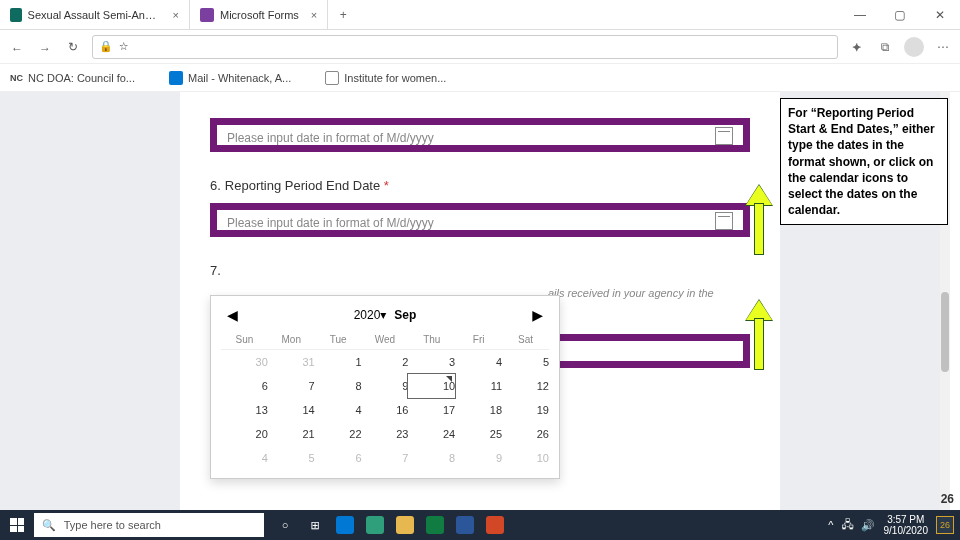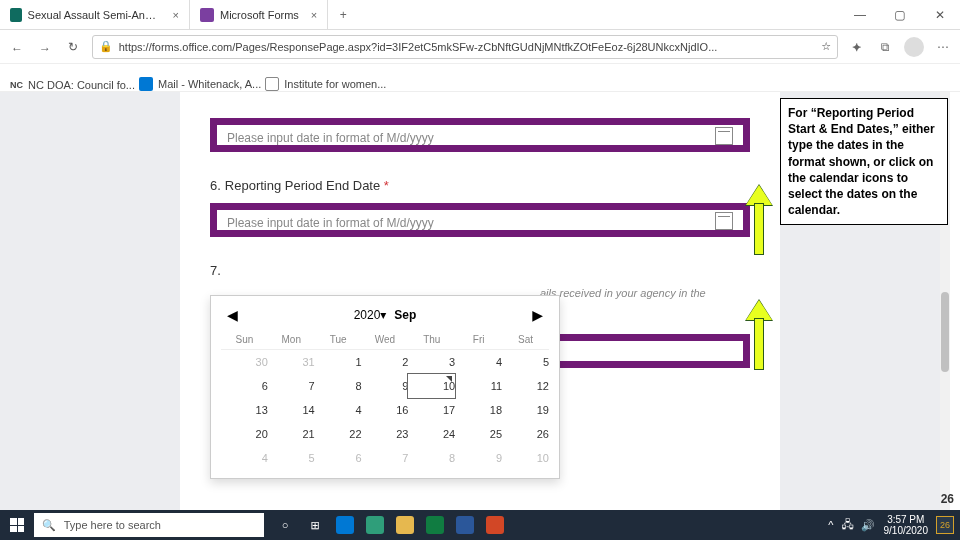--- a/index.html
+++ b/index.html
@@ -12,21 +12,21 @@
 .newtab{width:30px;display:flex;align-items:center;justify-content:center;color:#666}
 .winbtns{margin-left:auto;display:flex}
 .winbtns div{width:40px;display:flex;align-items:center;justify-content:center;color:#555}
 .addrbar{height:34px;display:flex;align-items:center;padding:0 8px;gap:10px;border-bottom:1px solid #eee}
 .addrbar .nav{color:#555;width:18px;text-align:center}
 .urlbox{flex:1;display:flex;align-items:center;border:1px solid #ccc;border-radius:3px;height:24px;padding:0 6px;gap:6px;font-size:11px;color:#444}
 .urlbox .lock{color:#777}
 .urlbox .url{flex:1;white-space:nowrap;overflow:hidden}
 .addrbar .ricon{color:#666;width:18px;text-align:center}
 .avatar{width:20px;height:20px;border-radius:50%;background:#ddd}
-.bmbar{height:28px;display:flex;align-items:flex-end;padding:0 10px;gap:4px;font-size:11px;color:#444;border-bottom:1px solid #eee}
+.bmbar{height:28px;display:flex;align-items:center;padding:0 10px;gap:34px;font-size:11px;color:#444;border-bottom:1px solid #eee}
 .bm{display:flex;align-items:center;gap:5px}
 .bm .ico{width:14px;height:14px;background:#666;border-radius:2px}
 .bm.ol .ico{background:#0078d4}
 .bm.pg .ico{background:#fff;border:1px solid #888}
 .content{position:absolute;left:0;right:10px;top:92px;bottom:30px;background:#ecedf0;overflow:hidden}
 .formwrap{position:absolute;left:180px;top:0;width:600px;background:#fff;height:100%;padding:20px 0}
 .scrollb{position:absolute;right:0;top:0;bottom:0;width:10px;background:#f1f1f1}
 .scrollb .thumb{position:absolute;left:1px;right:1px;top:200px;height:80px;background:#c0c0c0;border-radius:4px}
 .q{padding:6px 30px 20px}
 .qlabel{font-size:13px;color:#333;margin-bottom:10px}
@@ -90,21 +90,20 @@
     <div>✕</div>
   </div>
 </div>
 
 <div class="addrbar">
   <span class="nav">←</span>
   <span class="nav">→</span>
   <span class="nav">↻</span>
   <div class="urlbox">
     <span class="lock">🔒</span>
-    <span class="url">https://forms.office.com/Pages/ResponsePage.aspx?id=3IF2etC5mkSFw-zCbNftGUdNjMNtfkZOtFeEoz-6j28UNkcxNjdIO...</span>
     <span>☆</span>
   </div>
   <span class="ricon">⯌</span>
   <span class="ricon">⧉</span>
   <div class="avatar"></div>
   <span class="ricon">⋯</span>
 </div>
 
 <div class="bmbar">
   <div class="bm nc">
@@ -135,21 +134,21 @@
       </div>
       <div class="inrow">
         <input placeholder="Please input date in format of M/d/yyyy" style="">
         <div class="calico"></div>
       </div>
     </div>
     <div class="q" style="position:relative;height:130px">
       <div class="qlabel">
         <span class="num">7.</span>
       </div>
-      <div style="position:absolute;left:360px;top:30px" class="partial">ails received in your agency in the</div>
+      <div style="position:absolute;left:368px;top:30px" class="partial">ails received in your agency in the</div>
       <div class="inrow" style="margin-top:56px;width:70%;margin-left:auto">
         <input style="">
       </div>
     </div>
   </div>
   <div class="scrollb">
       <div class="thumb"></div>
     </div>
 </div>
 

